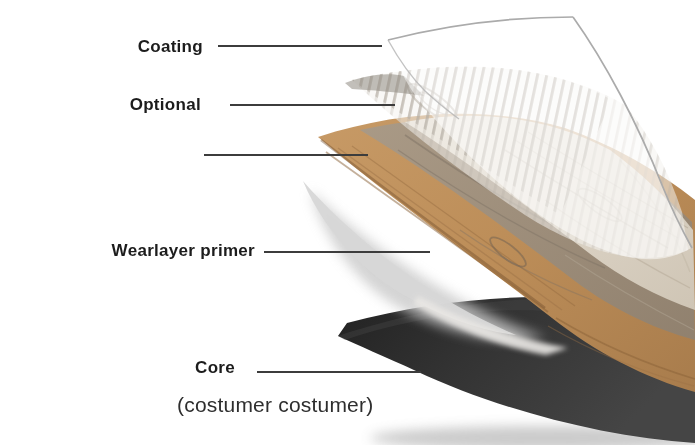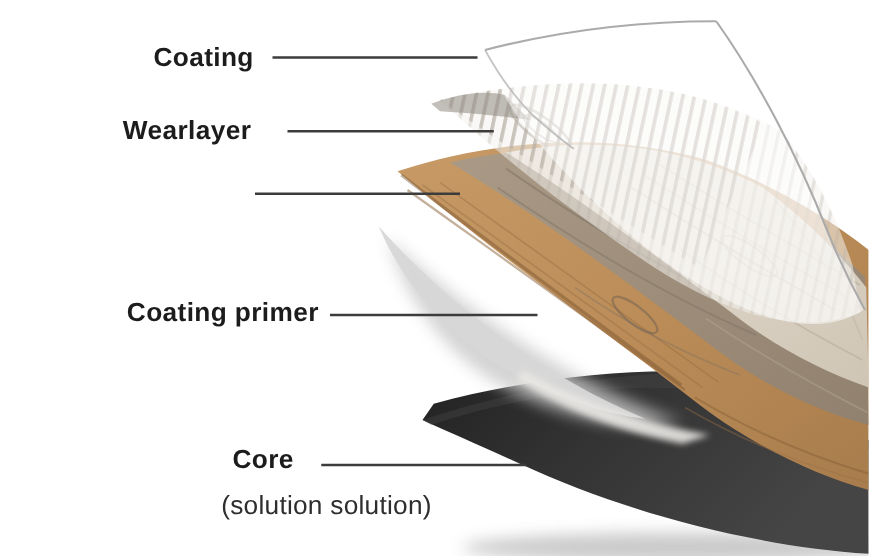--- a/index.html
+++ b/index.html
@@ -2,21 +2,21 @@
 <html><head>
 <meta charset="utf-8">
 <style>
   html,body{margin:0;padding:0;background:#fff;}
   .stage{
     position:relative;width:695px;height:445px;background:#ffffff;
     overflow:hidden;font-family:"Liberation Sans",sans-serif;
   }
   .art{position:absolute;left:0;top:0;width:695px;height:445px;}
   .lbl{
-    position:absolute;font-weight:700;font-size:21px;line-height:24px;
+    position:absolute;font-weight:700;font-size:17px;line-height:24px;
     color:#1c1c1c;letter-spacing:.3px;white-space:nowrap;text-align:right;
   }
   .sub{
     position:absolute;font-weight:400;font-size:21px;line-height:24px;
     color:#2e2e2e;letter-spacing:.2px;white-space:nowrap;
   }
   .leader{position:absolute;height:2px;background:#3c3c3c;}
 </style>
 </head>
 <body>
@@ -126,24 +126,24 @@
     <g>
       <path d="M388,40 C450,24 515,17 573,17 C605,62 635,120 660,180 C670,205 681,228 691,248
                C655,270 610,258 560,228 C505,195 450,140 415,95 C403,78 394,58 388,40 Z" fill="#ffffff" opacity="0.5"></path>
       <path d="M388,40 C450,24 515,17 573,17" fill="none" stroke="#ababab" stroke-width="1.7"></path>
       <path d="M573,17 C605,62 638,124 662,185 C672,210 682,230 692,248" fill="none" stroke="#ababab" stroke-width="1.7"></path>
       <path d="M388,40 C398,58 409,75 425,91 C437,102 448,111 459,119" fill="none" stroke="#b4b4b4" stroke-width="1.4" opacity="0.8"></path>
     </g>
   </svg>
 
   <div class="lbl" style="right:492px;top:35px">Coating</div>
-  <div class="lbl" style="right:494px;top:93px">Wearlayer</div>
-  <div class="lbl" style="right:440px;top:239px">Coating primer</div>
+  <div class="lbl" style="right:494px;top:93px">Optional</div>
+  <div class="lbl" style="right:440px;top:239px">Wearlayer primer</div>
   <div class="lbl" style="right:460px;top:356px">Core</div>
-  <div class="sub" style="left:177px;top:393px">(solution solution)</div>
+  <div class="sub" style="left:177px;top:393px">(costumer costumer)</div>
 
   <div class="leader" style="left:218px;top:45px;width:164px"></div>
   <div class="leader" style="left:230px;top:104px;width:165px"></div>
   <div class="leader" style="left:204px;top:154px;width:164px"></div>
   <div class="leader" style="left:264px;top:251px;width:166px"></div>
   <div class="leader" style="left:257px;top:371px;width:164px"></div>
 
 </div>
 
 </body></html>

